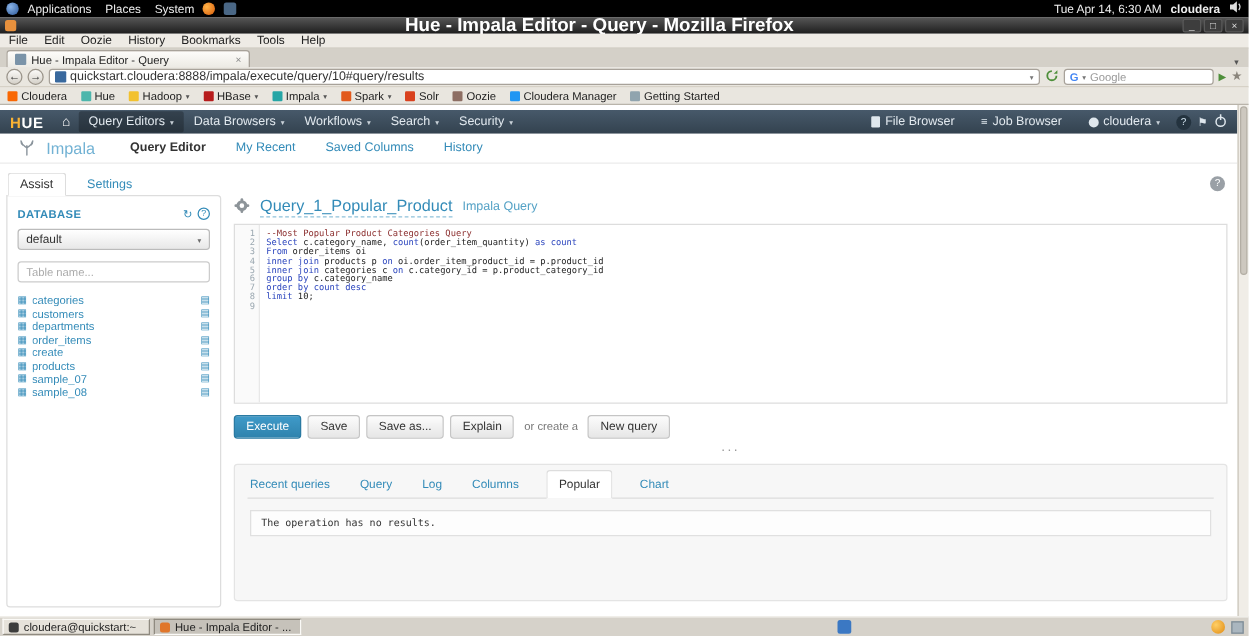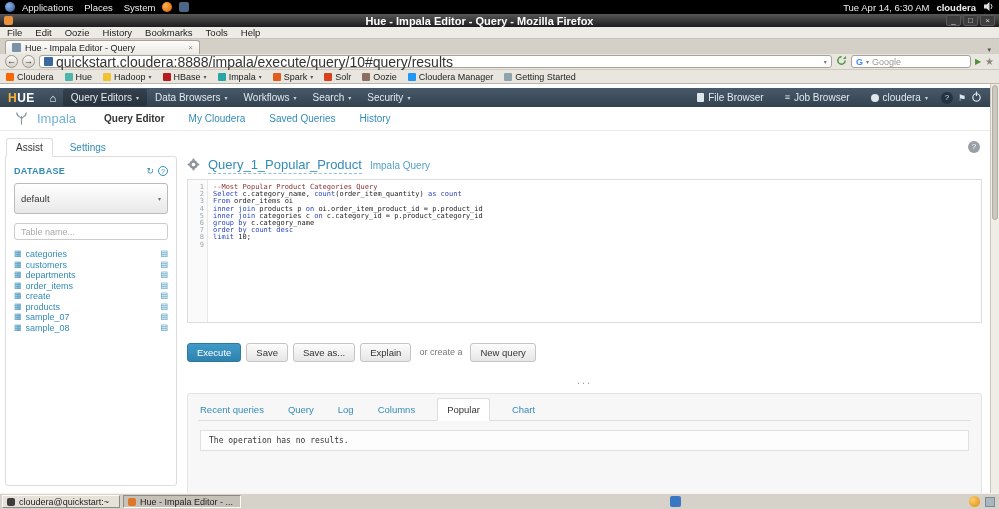--- a/index.html
+++ b/index.html
@@ -13,41 +13,41 @@
   .dp-menus{display:flex;gap:11px;align-items:flex-end;}
   .dp-ico{width:10px;height:10px;border-radius:50%;display:inline-block;flex:none;}
   .ico-distro{background:radial-gradient(circle at 35% 35%,#8ab4e8,#2b5797);}
   .ico-ff{background:radial-gradient(circle at 35% 35%,#ffb347,#d95b0a);}
   .ico-term{background:#4a6785;border-radius:2px;}
   .dp-user{font-weight:bold;}
 
   
   #titlebar{top:14px;height:13px;background:linear-gradient(#565656,#1d1d1d);color:#fff;display:flex;align-items:center;padding:0 4px;gap:4px;}
   .tb-winicon{width:9px;height:9px;background:#e8913d;border-radius:2px;flex:none;}
-  .tb-title{flex:1;text-align:center;font-weight:bold;font-size:11px;white-space:nowrap;}
+  .tb-title{flex:1;text-align:center;font-weight:bold;font-size:15px;white-space:nowrap;}
   .tb-controls{display:flex;gap:2px;}
   .tb-btn{width:15px;height:11px;background:#3d3d3d;border:1px solid #5a5a5a;color:#ddd;font-size:8px;line-height:9px;text-align:center;border-radius:2px;}
 
   
   #menubar{top:27px;height:12px;background:#eeebe5;border-bottom:1px solid #c8c3ba;display:flex;align-items:center;gap:13px;padding:0 7px;font-size:9.5px;color:#222;}
 
   
   #tabbar{top:39px;height:15px;background:#d4d0c8;display:flex;align-items:flex-end;padding:1px 5px 0;}
   .ff-tab{display:flex;align-items:center;gap:4px;background:linear-gradient(#fdfcfa,#eceae4);border:1px solid #a8a29a;border-bottom:none;border-radius:3px 3px 0 0;height:14px;padding:0 6px;width:195px;font-size:9px;color:#222;}
   .tab-favicon{width:9px;height:9px;background:#7a93a8;border-radius:1px;flex:none;}
   .tab-label{flex:1;white-space:nowrap;overflow:hidden;}
   .tab-close{color:#888;font-size:8px;}
   .tab-list-btn{margin-left:auto;color:#555;font-size:7px;padding:0 3px;}
 
   
   #urlbar{top:54px;height:16px;background:#e9e6df;display:flex;align-items:center;gap:4px;padding:0 5px;border-bottom:1px solid #cfcabf;}
   .nav-circle{width:13px;height:13px;border-radius:50%;background:linear-gradient(#fbfaf8,#d5d1c9);border:1px solid #9b958b;color:#333;font-size:9px;line-height:11px;text-align:center;flex:none;}
   .url-field{flex:1;display:flex;align-items:center;background:#fff;border:1px solid #a8a29a;border-radius:3px;height:13px;padding:0 4px;gap:3px;}
   .url-favicon{width:9px;height:9px;background:#39699e;border-radius:1px;flex:none;}
-  .url-input{flex:1;border:none;outline:none;font-size:14px;color:#333;background:transparent;font-family:inherit;}
+  .url-input{flex:1;border:none;outline:none;font-size:10px;color:#333;background:transparent;font-family:inherit;}
   .drop-caret{color:#777;font-size:6px;}
   .search-field{width:120px;display:flex;align-items:center;background:#fff;border:1px solid #a8a29a;border-radius:3px;height:13px;padding:0 4px;gap:3px;flex:none;}
   .g-ico{color:#4285f4;font-weight:bold;font-size:9px;}
   .search-input{flex:1;width:50px;border:none;outline:none;font-size:9px;background:transparent;font-family:inherit;color:#555;}
   .search-input::placeholder{color:#999;}
   .go-btn{color:#4e8f3a;font-size:8px;}
   .star-btn{color:#8a857c;font-size:10px;line-height:10px;}
 
   
   #bookmarksbar{top:70px;height:14px;background:#e9e6df;border-bottom:1px solid #b9b4aa;display:flex;align-items:center;padding:0 6px;font-size:9px;color:#222;}
@@ -87,21 +87,21 @@
   
   #assist-col{width:172px;margin-left:5px;flex:none;padding-top:7px;}
   .assist-tabs{display:flex;gap:8px;align-items:flex-end;font-size:10px;padding-left:1px;}
   .assist-tab{color:#338bb8;padding:3px 9px;}
   .assist-tab.active{background:#fff;border:1px solid #ddd;border-bottom:1px solid #fff;border-radius:3px 3px 0 0;color:#333;margin-bottom:-1px;position:relative;z-index:2;}
   .assist-box{border:1px solid #ddd;border-radius:0 3px 3px 3px;background:#fff;padding:9px 8px;height:330px;position:relative;z-index:1;}
   .db-row{display:flex;align-items:center;}
   .db-label{color:#338bb8;font-weight:bold;font-size:9px;letter-spacing:.3px;}
   .db-icons{margin-left:auto;display:flex;gap:4px;color:#338bb8;font-size:9px;align-items:center;}
   .db-qicon{width:10px;height:10px;border-radius:50%;border:1px solid #338bb8;font-size:7px;line-height:9px;text-align:center;}
-  .db-select{margin-top:7px;height:31px;border:1px solid #bbb;border-radius:3px;background:linear-gradient(#fff,#e8e8e8);display:flex;align-items:center;padding:0 6px;font-size:9.5px;color:#333;}
+  .db-select{margin-top:7px;height:17px;border:1px solid #bbb;border-radius:3px;background:linear-gradient(#fff,#e8e8e8);display:flex;align-items:center;padding:0 6px;font-size:9.5px;color:#333;}
   .db-select .caret{margin-left:auto;color:#555;}
   .table-filter{margin-top:9px;width:100%;height:17px;border:1px solid #ccc;border-radius:3px;padding:0 6px;font-size:9px;font-family:inherit;outline:none;color:#333;}
   .table-filter::placeholder{color:#aaa;}
   .table-list{margin-top:9px;}
   .table-row{display:flex;align-items:center;gap:4px;height:10.5px;font-size:9px;}
   .t-ico{color:#338bb8;font-size:8px;line-height:8px;}
   .t-name{color:#338bb8;flex:1;white-space:nowrap;overflow:hidden;}
   .t-cols{color:#338bb8;font-size:8px;line-height:8px;}
 
   
@@ -113,21 +113,21 @@
   .code-editor{margin-top:5px;border:1px solid #ddd;height:144px;display:flex;background:#fff;overflow:hidden;}
   .gutter{width:20px;background:#fafafa;border-right:1px solid #e8e8e8;text-align:right;padding:4px 3px 0 0;color:#9aa7b0;font-family:"DejaVu Sans Mono",monospace;font-size:7px;line-height:7.2px;}
   .gut-num{height:7.2px;}
   .code{flex:1;padding:4px 0 0 5px;font-family:"DejaVu Sans Mono",monospace;font-size:7px;line-height:7.2px;color:#222;white-space:pre;}
   .code-line{min-height:7.2px;}
   .tok-kw{color:#2a44bd;}
   .tok-comment{color:#8b2e2e;}
   .btn-row{margin-top:8px;display:flex;align-items:center;gap:5px;}
   .btn{font-family:inherit;font-size:9.5px;color:#333;background:linear-gradient(#fcfcfc,#e6e6e6);border:1px solid #c5c5c5;border-radius:3px;padding:3px 9px;white-space:nowrap;}
   .btn.primary{background:linear-gradient(#3f9ac9,#2f83ad);color:#fff;border-color:#2a7aa2;}
-  .or-create{color:#777;font-size:9px;margin:16px 3px;}
+  .or-create{color:#777;font-size:9px;margin:5px 3px;}
   .resizer{text-align:center;color:#999;font-size:11px;letter-spacing:2px;margin-top:3px;line-height:9px;}
   .results-panel{margin-top:8px;background:#f7f7f7;border:1px solid #e4e4e4;border-radius:3px;height:110px;padding:0 10px;}
   .results-tabs{display:flex;gap:20px;align-items:flex-end;height:27px;border-bottom:1px solid #ddd;font-size:9.5px;}
   .r-tab{color:#338bb8;padding:5px 2px;white-space:nowrap;}
   .r-tab.active{background:#fff;border:1px solid #ddd;border-bottom:1px solid #fff;border-radius:3px 3px 0 0;color:#333;margin-bottom:-1px;padding:5px 9px;}
   .results-body{padding:9px 2px;}
   .results-msg{background:#fdfdfd;border:1px solid #e0e0e0;padding:5px 8px;font-family:"DejaVu Sans Mono",monospace;font-size:8px;color:#333;}
 
   
   #taskbar{top:493px;height:16px;background:#d6d2ca;border-top:1px solid #f5f3ef;display:flex;align-items:center;gap:3px;padding:0 2px;}
@@ -327,22 +327,22 @@
     </div>
 
     <div id="impala-header">
       <span><svg width="15" height="15" viewBox="0 0 16 16">
             <path d="M8 15 V7 M8 9 C6 7 4 7 3 3 M4.5 6.5 C3.5 6 3 5 3 3 M8 9 C10 7 12 7 13 3 M11.5 6.5 C12.5 6 13 5 13 3" stroke="#8a949c" stroke-width="1.2" fill="none" stroke-linecap="round"></path>
           </svg></span>
       <span class="impala-name">Impala</span>
       <div class="impala-tabs">
 
       <span class="impala-tab active">Query Editor</span>
-          <span class="impala-tab">My Cloudera</span>
-          <span class="impala-tab">Saved Queries</span>
+          <span class="impala-tab">My Recent</span>
+          <span class="impala-tab">Saved Columns</span>
           <span class="impala-tab">History</span>
         </div>
     </div>
 
     <div id="content-row">
 
       <div id="assist-col">
         <div class="assist-tabs">
 
         <span class="assist-tab active">Assist</span>

